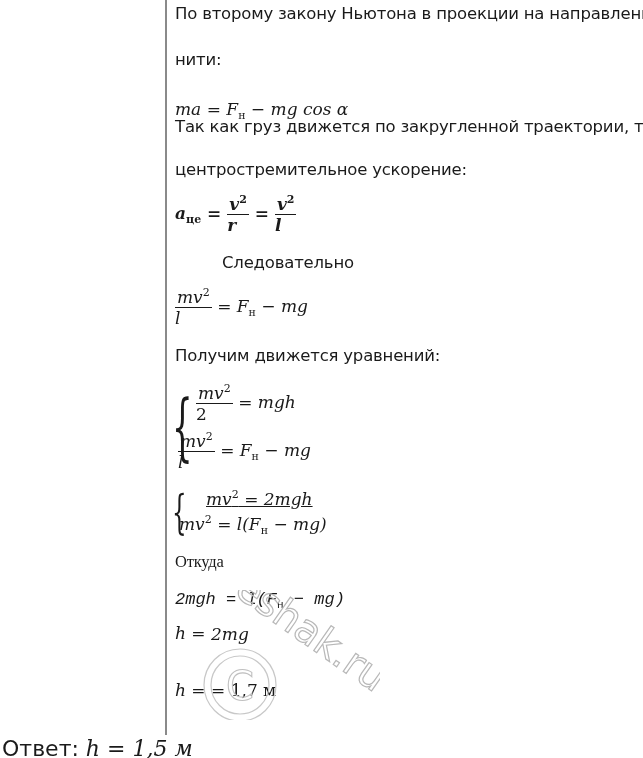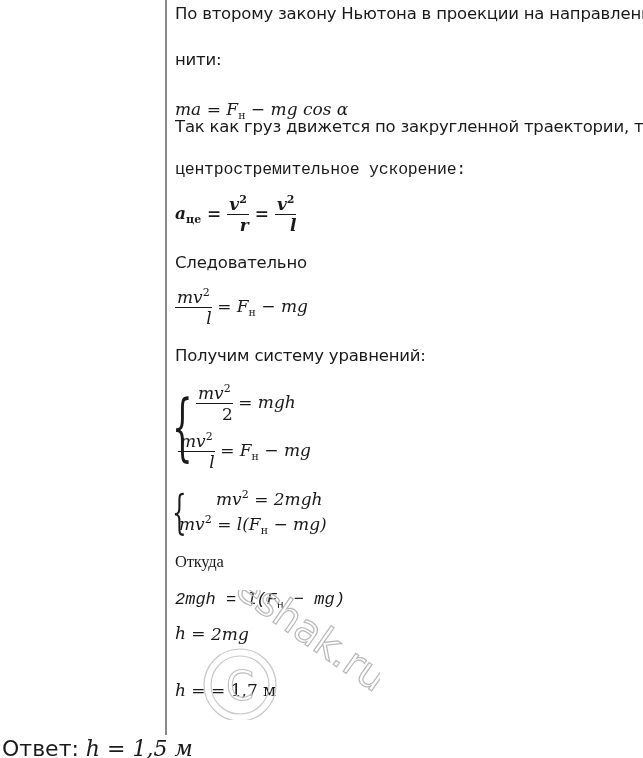--- a/index.html
+++ b/index.html
@@ -4,67 +4,67 @@
 <style>
   html, body { margin: 0; padding: 0; background: #ffffff; }
   body { width: 643px; height: 758px; position: relative; overflow: hidden;
          font-family: "DejaVu Sans", sans-serif; color: #1a1a1a; }
   .vline { position: absolute; left: 165px; top: 0; width: 2px; height: 735px; background: #8a8a8a; }
   .txt { position: absolute; left: 175px; font-family: "DejaVu Sans", sans-serif; font-size: 16.5px; white-space: nowrap; letter-spacing: -0.2px; }
   .math { position: absolute; font-family: "DejaVu Serif", serif; font-size: 17px; font-style: italic; white-space: nowrap; }
   .up { font-style: normal; }
   .sub { font-size: 11px; font-style: normal; vertical-align: -4px; }
   .sup { font-size: 11px; font-style: normal; vertical-align: 7px; }
-  .frac { display: inline-block; vertical-align: middle; text-align: right; }
+  .frac { display: inline-block; vertical-align: middle; text-align: left; }
   .frac .num { display: block; padding: 0 2px; border-bottom: 1.2px solid #1a1a1a; line-height: 1.2; }
   .frac .den { display: block; line-height: 1.2; }
   .brace { position: absolute; font-family: "DejaVu Serif", serif; font-style: normal; color: #1a1a1a; }
   .answer { position: absolute; left: 2px; top: 736px; font-size: 22px; font-family: "DejaVu Sans", sans-serif; white-space: nowrap; }
   .answer .m { font-family: "DejaVu Serif", serif; }
   .wm { position: absolute; left: 190px; top: 590px; width: 190px; height: 130px; pointer-events: none; }
 </style>
 </head>
 <body>
 
 <div class="vline"></div>
 
 <div class="txt" style="top:4px;">По второму закону Ньютона в проекции на направление</div>
 <div class="txt" style="top:50px;text-align:right;">нити:</div>
 
 <div class="math" style="left:175px; top:99px;">
   <span>ma</span><span class="up"> = </span><span>F</span><span class="sub">н</span><span> − mg cos α</span>
 </div>
 
 <div class="txt" style="top:117px;">Так как груз движется по закругленной траектории, то</div>
-<div class="txt" style="top:160px;font-family:Liberation Mono, monospace;">центростремительное ускорение:</div>
+<div class="txt" style="top:160px;">центростремительное ускорение:</div>
 
 <div class="math" style="left:175px; top:193px;font-weight:bold;">
   <span>a</span><span class="sub">це</span><span class="up"> = </span>
   <span class="frac"><span class="num"><span>v</span><span class="sup">2</span></span><span class="den">r</span></span><span class="up"> = </span>
   <span class="frac"><span class="num"><span>v</span><span class="sup">2</span></span><span class="den">l</span></span>
 </div>
 
-<div class="txt" style="top:253px;">Следовательно</div>
+<div class="txt" style="top:253px;margin-left:47px;">Следовательно</div>
 
 <div class="math" style="left:175px; top:286px;">
   <span class="frac"><span class="num"><span>mv</span><span class="sup">2</span></span><span class="den">l</span></span><span class="up"> = </span><span>F</span><span class="sub">н</span><span> − mg</span>
 </div>
 
-<div class="txt" style="top:346px;">Получим систему уравнений:</div>
+<div class="txt" style="top:346px;">Получим движется уравнений:</div>
 
 <div class="brace" style="left:172px; top:382px; font-size:72px; line-height:90px; transform:scaleX(0.45); transform-origin:left top;">{</div>
 <div class="math" style="left:196px; top:382px;">
   <span class="frac"><span class="num"><span>mv</span><span class="sup">2</span></span><span class="den up">2</span></span><span> = mgh</span>
 </div>
 <div class="math" style="left:178px; top:430px;">
   <span class="frac"><span class="num"><span>mv</span><span class="sup">2</span></span><span class="den">l</span></span><span class="up"> = </span><span>F</span><span class="sub">н</span><span> − mg</span>
 </div>
 
 <div class="brace" style="left:172px; top:487px; font-size:46px; line-height:50px; transform:scaleX(0.5); transform-origin:left top;">{</div>
-<div class="math" style="left:216px; top:488px;">
+<div class="math" style="left:206px; top:488px;text-decoration:underline;">
   <span>mv</span><span class="sup">2</span><span> = 2mgh</span>
 </div>
 <div class="math" style="left:179px; top:513px;">
   <span>mv</span><span class="sup">2</span><span> = l(</span><span>F</span><span class="sub">н</span><span> − mg)</span>
 </div>
 
 <div class="txt" style="top:552px;font-family:Liberation Serif, serif;">Откуда</div>
 
 <div class="math" style="left:175px; top:590px;font-family:Liberation Mono, monospace;">
   <span>2mgh = l(</span><span>F</span><span class="sub">н</span><span> − mg)</span>

